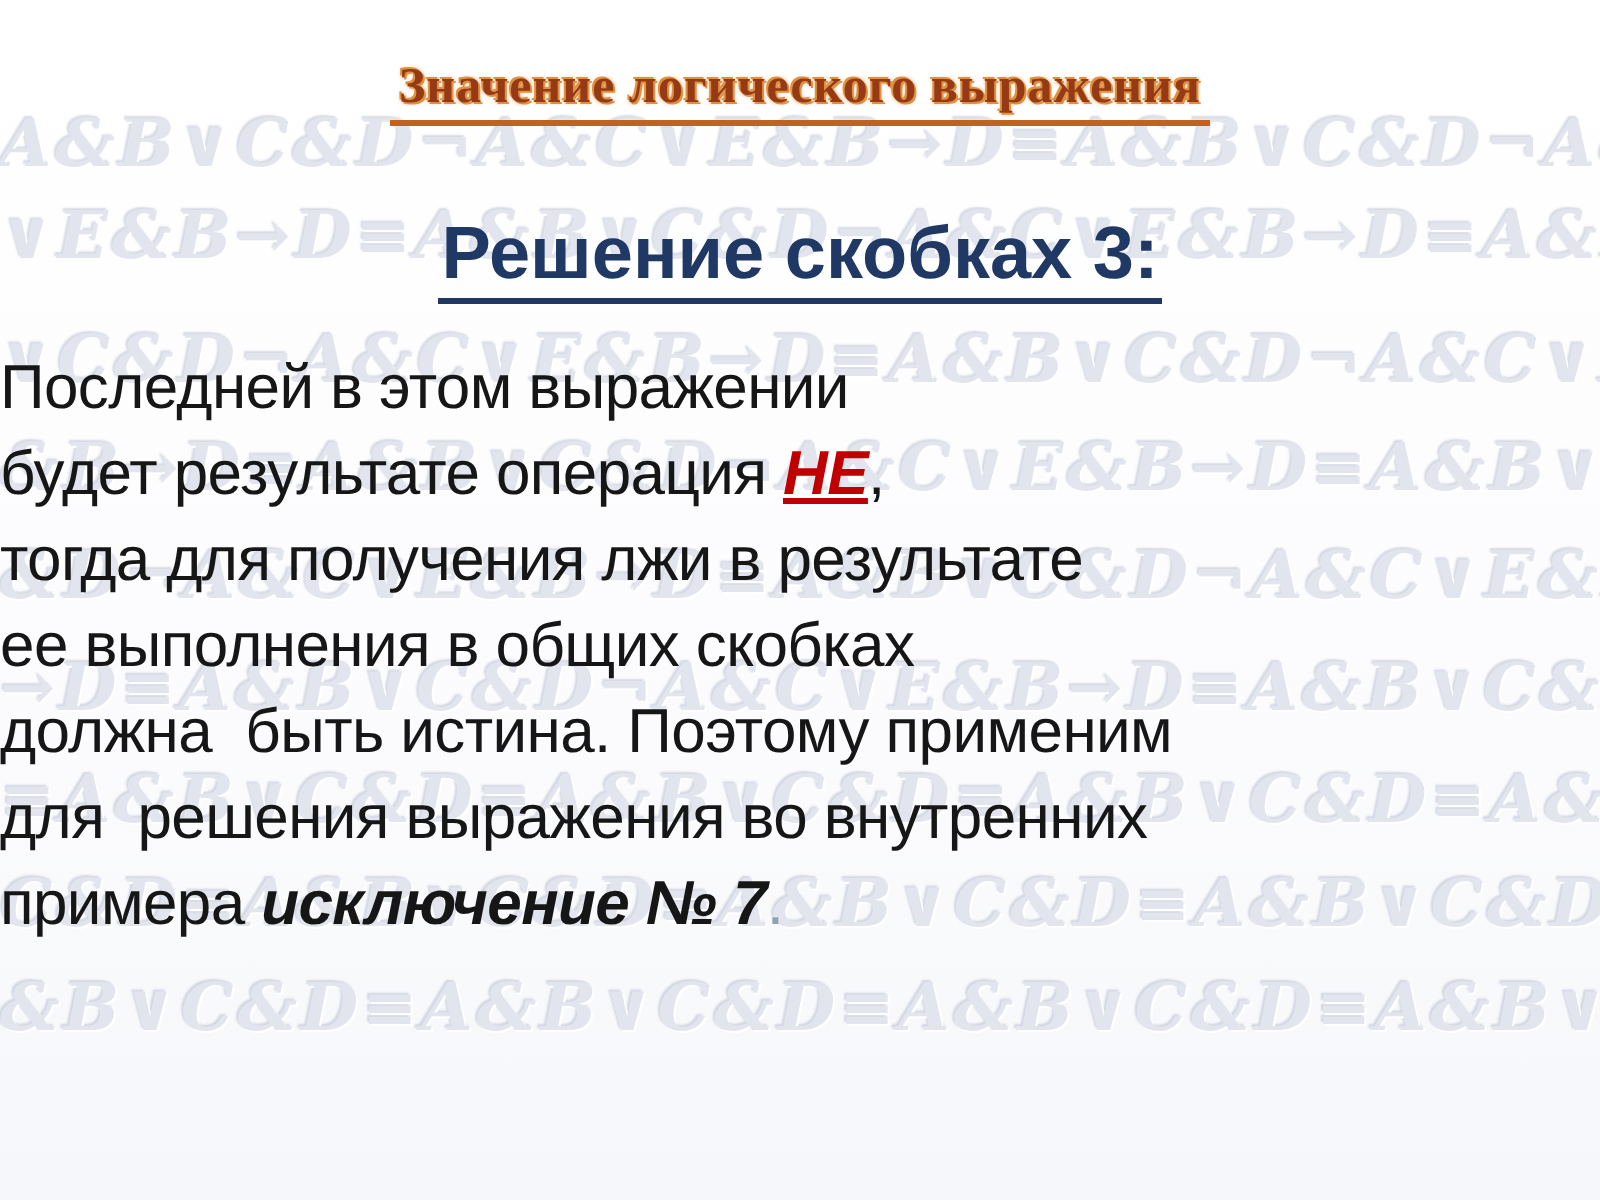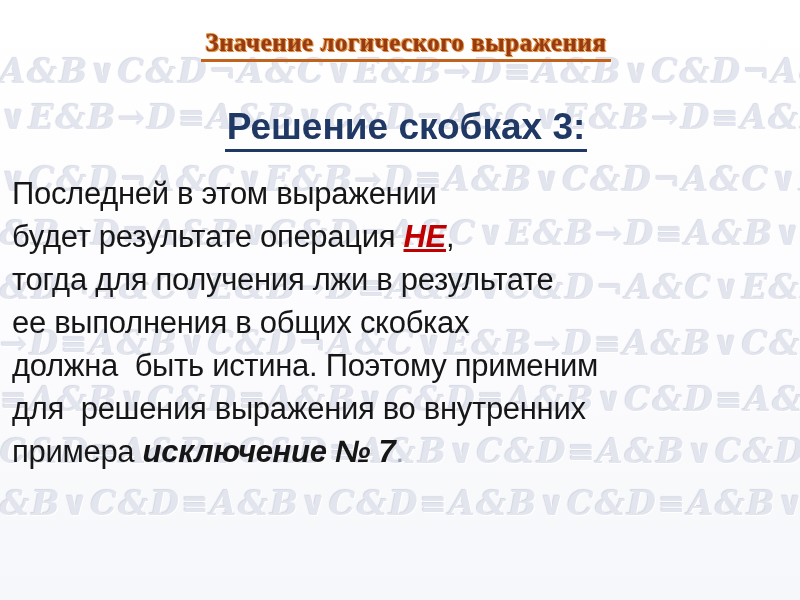--- a/index.html
+++ b/index.html
@@ -14,21 +14,21 @@
   .watermark{position:absolute;inset:0;pointer-events:none;}
   .wm-row{
     position:absolute;left:0;right:0;text-align:center;white-space:nowrap;
     font-family:"DejaVu Serif",serif;font-style:italic;font-weight:700;
     font-size:33px;letter-spacing:2px;
     color:var(--wm-color);
     text-shadow:1px 1px 0 #ffffff,-1px -1px 1px rgba(150,160,185,0.38);
   }
 
   
-  .content{position:absolute;inset:0;margin-left:12px;}
+  .content{position:absolute;inset:0;}
   .title{position:absolute;top:22px;left:0;right:0;text-align:center;margin:0;}
   .title .title-inner{
     display:inline-block;
     font-family:"Liberation Serif",serif;font-weight:bold;font-size:25px;
     color:var(--title-color);
     text-shadow:0 0 2px var(--title-glow),1px 1px 0 var(--title-glow),-1px -1px 0 var(--title-glow);
     border-bottom:3px solid var(--title-underline);
     padding:0 4px 2px 4px;
     letter-spacing:0.5px;
   }

